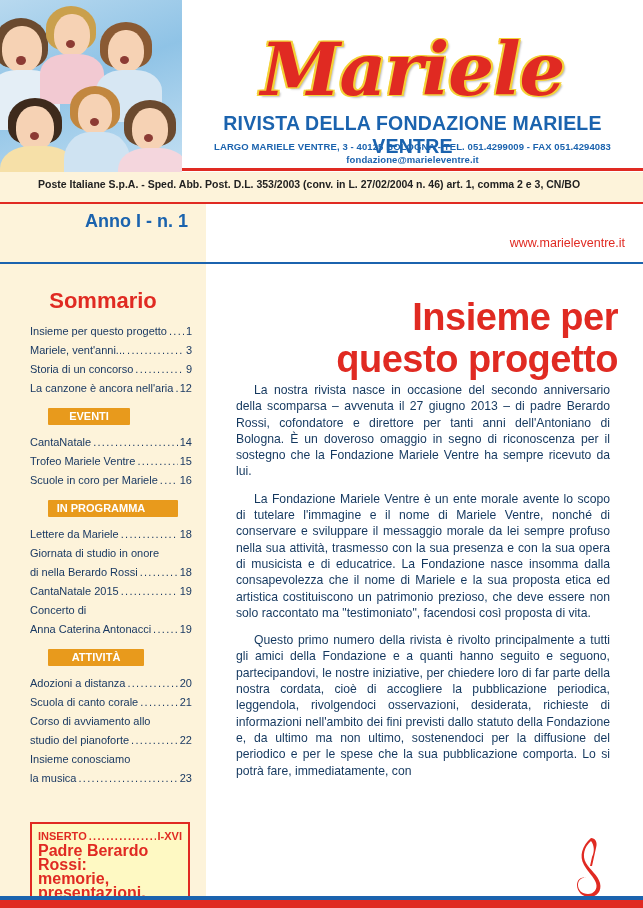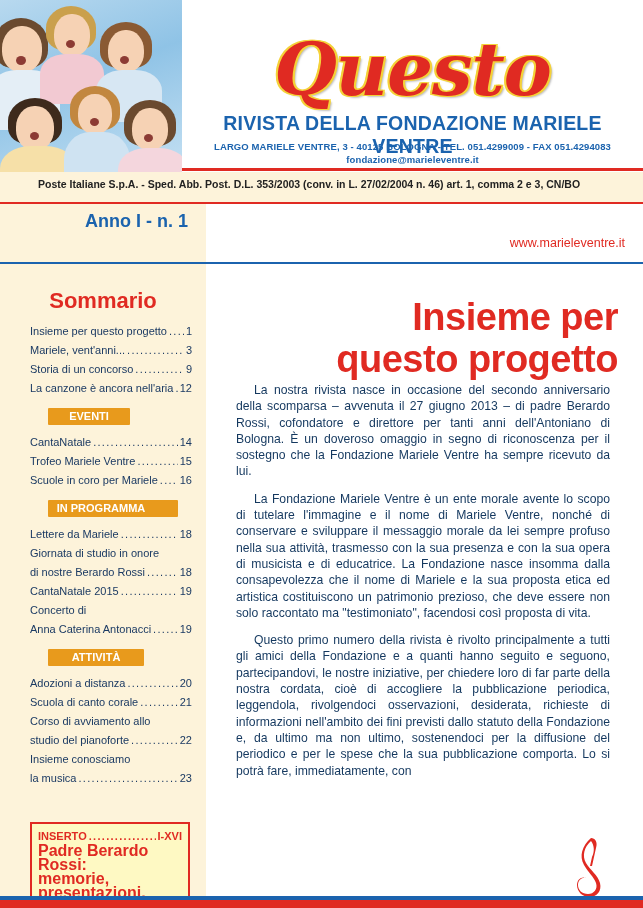--- a/index.html
+++ b/index.html
@@ -143,21 +143,21 @@
       <div class="kidbody" style="left:64px;top:132px;width:66px;height:68px;background:#cfe3f2;"></div>
 
       <div class="kidhair" style="left:124px;top:100px;width:52px;height:46px;background:#6b4a2f;"></div>
       <div class="kidface" style="left:132px;top:108px;width:36px;height:42px;"></div>
       <div class="mouth" style="left:144px;top:134px;width:9px;height:8px;"></div>
       <div class="kidbody" style="left:118px;top:148px;width:70px;height:54px;background:#f4d6dd;"></div>
     </div>
 
     <div class="head-right">
       <div class="logo-wrap">
-        <div class="logo-text">Questo</div>
+        <div class="logo-text">Mariele</div>
       </div>
       <div class="subtitle">RIVISTA DELLA FONDAZIONE MARIELE VENTRE</div>
       <div class="addr">
         <div>LARGO MARIELE VENTRE, 3 - 40125 BOLOGNA - TEL. 051.4299009 - FAX 051.4294083</div>
         <div class="mail">fondazione@marieleventre.it</div>
       </div>
     </div>
 
     <div class="red-rule"></div>
   </div>
@@ -225,21 +225,21 @@
         <span class="t">Lettere da Mariele</span>
         <span class="dots">......................</span>
         <span class="pg">18</span>
       </div>
       <div class="toc-item">
         <span class="t">Giornata di studio in onore</span>
         <span class="dots"></span>
         <span class="pg"></span>
       </div>
       <div class="toc-item">
-        <span class="t">di nostre Berardo Rossi</span>
+        <span class="t">di nella Berardo Rossi</span>
         <span class="dots">...............</span>
         <span class="pg">18</span>
       </div>
       <div class="toc-item">
         <span class="t">CantaNatale 2015</span>
         <span class="dots">........................</span>
         <span class="pg">19</span>
       </div>
       <div class="toc-item">
         <span class="t">Concerto di</span>

